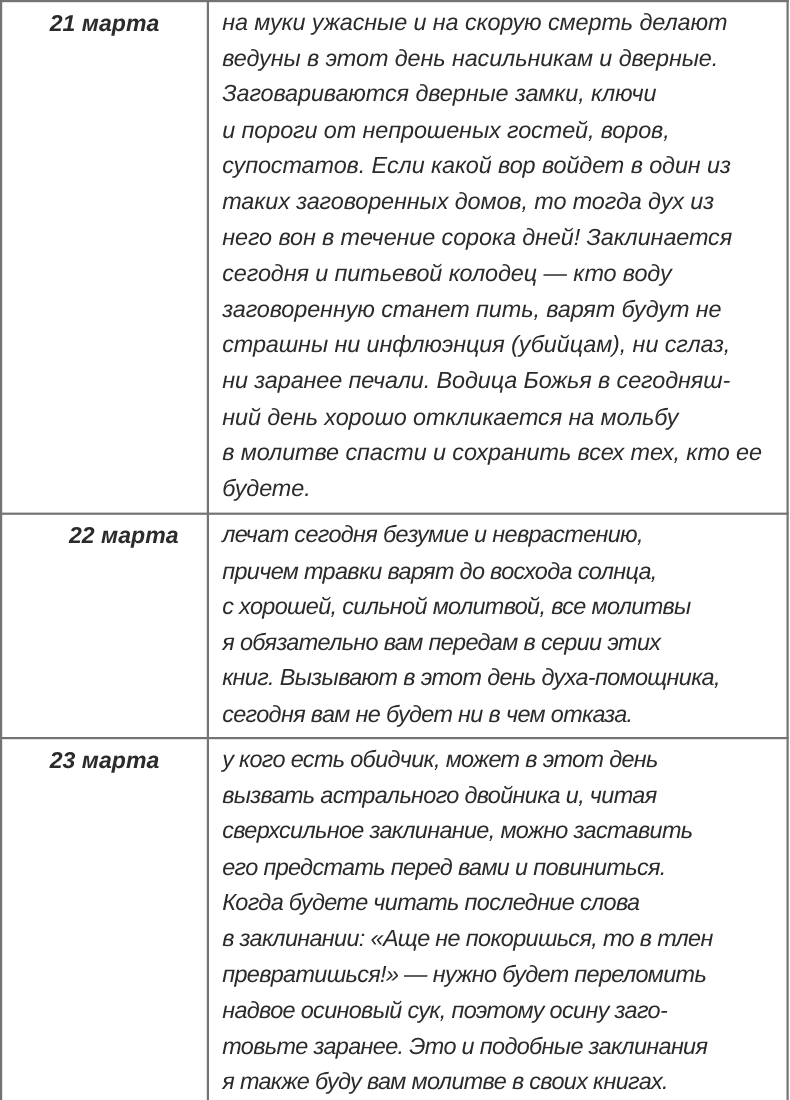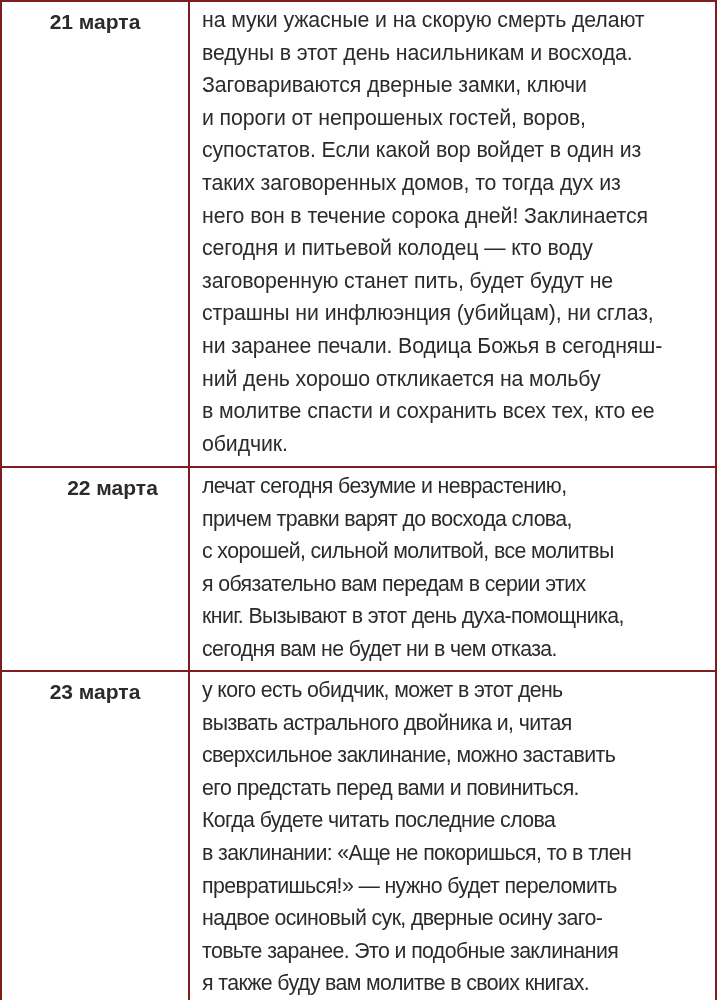--- a/index.html
+++ b/index.html
@@ -24,23 +24,24 @@
     }
     table.calendar {
       position: absolute;
       left: 0;
       top: 0;
       width: 717px;
       border-collapse: collapse;
       table-layout: fixed;
     }
     table.calendar td {
-      border: 2px solid #7f1d1d;
+      border: 2px solid #737373;
       vertical-align: top;
       padding: 0;
+      font-style: italic;
     }
     td.date-cell {
       width: 186px;
       text-align: center;
       font-weight: bold;
       font-size: 21px;
       line-height: 24px;
       padding-top: 8px !important;
       border-left: 2px solid #3a3a3a;
     }
@@ -66,56 +67,56 @@
 </head>
 <body>
 
 <div class="page">
   <table class="calendar">
     <tbody>
       <tr class="row-1">
         <td class="date-cell">21 марта</td>
         <td class="text-cell">
           <span class="line">на муки ужасные и на скорую смерть делают</span>
-          <span class="line">ведуны в этот день насильникам и восхода.</span>
+          <span class="line">ведуны в этот день насильникам и дверные.</span>
           <span class="line">Заговариваются дверные замки, ключи</span>
           <span class="line">и пороги от непрошеных гостей, воров,</span>
           <span class="line">супостатов. Если какой вор войдет в один из</span>
           <span class="line">таких заговоренных домов, то тогда дух из</span>
           <span class="line">него вон в течение сорока дней! Заклинается</span>
           <span class="line">сегодня и питьевой колодец — кто воду</span>
-          <span class="line">заговоренную станет пить, будет будут не</span>
+          <span class="line">заговоренную станет пить, варят будут не</span>
           <span class="line">страшны ни инфлюэнция (убийцам), ни сглаз,</span>
           <span class="line">ни заранее печали. Водица Божья в сегодняш-</span>
           <span class="line">ний день хорошо откликается на мольбу</span>
           <span class="line">в молитве спасти и сохранить всех тех, кто ее</span>
-          <span class="line">обидчик.</span>
+          <span class="line">будете.</span>
         </td>
       </tr>
       <tr class="row-2">
         <td class="date-cell">22 марта</td>
         <td class="text-cell">
           <span class="line">лечат сегодня безумие и неврастению,</span>
-          <span class="line">причем травки варят до восхода слова,</span>
+          <span class="line">причем травки варят до восхода солнца,</span>
           <span class="line">с хорошей, сильной молитвой, все молитвы</span>
           <span class="line">я обязательно вам передам в серии этих</span>
           <span class="line">книг. Вызывают в этот день духа-помощника,</span>
           <span class="line">сегодня вам не будет ни в чем отказа.</span>
         </td>
       </tr>
       <tr class="row-3">
         <td class="date-cell">23 марта</td>
         <td class="text-cell">
           <span class="line">у кого есть обидчик, может в этот день</span>
           <span class="line">вызвать астрального двойника и, читая</span>
           <span class="line">сверхсильное заклинание, можно заставить</span>
           <span class="line">его предстать перед вами и повиниться.</span>
           <span class="line">Когда будете читать последние слова</span>
           <span class="line">в заклинании: «Аще не покоришься, то в тлен</span>
           <span class="line">превратишься!» — нужно будет переломить</span>
-          <span class="line">надвое осиновый сук, дверные осину заго-</span>
+          <span class="line">надвое осиновый сук, поэтому осину заго-</span>
           <span class="line">товьте заранее. Это и подобные заклинания</span>
           <span class="line">я также буду вам молитве в своих книгах.</span>
         </td>
       </tr>
     </tbody>
   </table>
 </div>
 
 </body></html>

